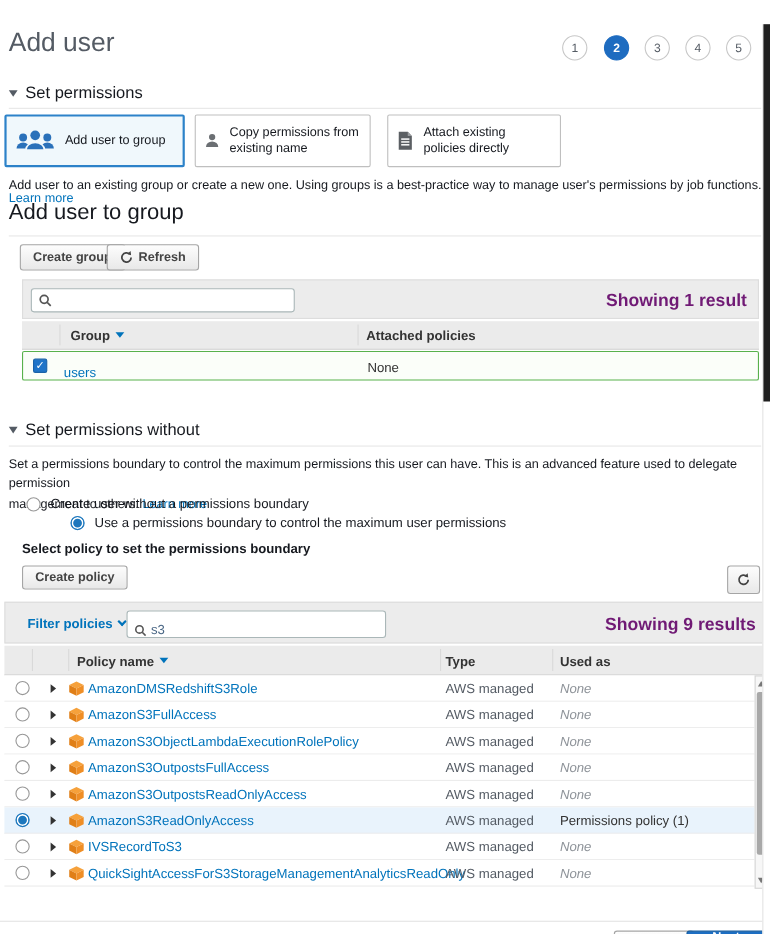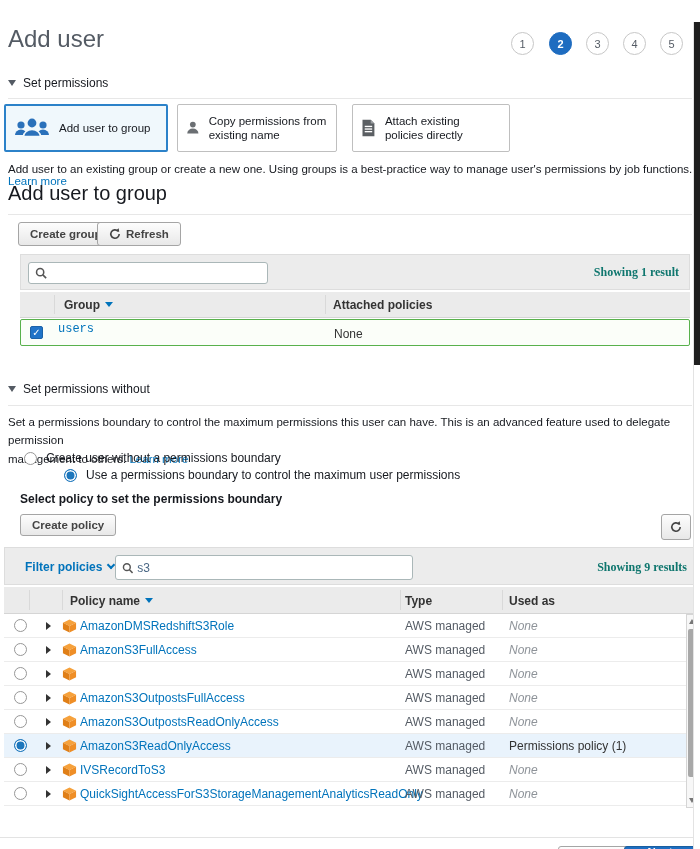--- a/index.html
+++ b/index.html
@@ -8,21 +8,21 @@
   .abs { position:absolute; }
   .page { position:relative; width:700px; height:849px; background:#fff;margin-top:22px; }
 
   .title { left:8px; top:3px; font-size:24px; color:#545b64; font-weight:400; }
 
   .step { width:23px; height:23px; border:1px solid #c7c7c7; border-radius:50%;
     background:#fff; color:#545b64; font-size:11px; display:flex; align-items:center;
     justify-content:center; top:10px; }
   .step.active { background:#1e6cc0; border-color:#1e6cc0; color:#fff; font-weight:700; }
 
-  .sec-head { font-size:12px; color:#16191f; display:flex; align-items:center; gap:7px; }
+  .sec-head { font-size:15px; color:#16191f; display:flex; align-items:center; gap:7px; }
   .tri-down { width:0; height:0; border-left:4.5px solid transparent;
     border-right:4.5px solid transparent; border-top:6px solid #545b64; display:inline-block; }
   .rule { height:1px; background:#e7e7e7; }
 
   .card { height:48px; border:1px solid #bfbfbf; border-radius:2px; background:#fff;
     display:flex; align-items:center; padding:0 8px; gap:9px; cursor:pointer; }
   .card.selected { border:2px solid #2c82c9; background:#f0f8fc; }
   .card .lbl { font-size:11.5px; color:#16191f; line-height:1.25; }
 
   .desc { font-size:11.5px; color:#16191f; }
@@ -33,21 +33,21 @@
   .btn { display:inline-flex; align-items:center; gap:5px; padding:0 11px; height:24px;
     font-size:11.5px; font-weight:700; color:#444; background:linear-gradient(#fdfdfd,#e8e8e8);
     border:1px solid #a5a5a5; border-radius:3px; cursor:pointer; }
   .btn-primary { background:#1d6ec2; border:1px solid #195e9f; color:#fff; }
 
   .filterbar { background:#ececec; border:1px solid #ddd; }
   .searchbox { background:#fff; border:1px solid #aab7b8; border-radius:3px;
     display:flex; align-items:center; padding:0 6px; gap:4px; }
   .searchbox input { border:none; outline:none; font-size:12px; width:100%;
     font-family:"Liberation Sans", sans-serif; color:#4a6785; background:transparent; }
-  .showing { font-weight:700; color:#0f766e; font-size:12px;font-family:Liberation Serif, serif; }
+  .showing { font-weight:700; color:#701a75; font-size:16px; }
 
   .thead { background:#ebebeb; border-bottom:1px solid #d5d5d5; font-weight:700; color:#333; }
   .thead .cell { position:absolute; top:6px; font-size:12px; }
   .colsep { position:absolute; top:3px; bottom:3px; width:1px; background:#d9d9d9; }
 
   .sort-down { width:0; height:0; border-left:4px solid transparent;
     border-right:4px solid transparent; border-top:5px solid #0073bb;
     display:inline-block; margin-left:5px; vertical-align:2px; }
 
   .checkbox { width:13px; height:13px; background:#2074c8; border:1px solid #1b62a8;
@@ -182,21 +182,21 @@
 
   <div class="abs thead" style="left:20px; top:270px; width:670px; height:26px;">
     <span class="colsep" style="left:34px;"></span>
     <span class="cell" style="left:44px;"><span>Group</span><span class="sort-down"></span></span>
     <span class="colsep" style="left:305px;"></span>
     <span class="cell" style="left:313px;">Attached policies</span>
   </div>
 
   <div class="abs grow" style="left:20px; top:297px; width:670px; height:27px;">
     <div class="abs checkbox" style="left:9px; top:6px;">✓</div>
-    <a class="abs link" style="left:37px; top:2px;font-family:Liberation Mono, monospace;">users</a>
+    <a class="abs link" style="left:37px; top:12px;">users</a>
     <span class="abs" style="left:313px; top:7px; color:#333;">None</span>
   </div>
 
   <div class="abs sec-head" style="left:8px; top:360px;">
     <span class="tri-down"></span>
     <span>Set permissions without</span>
   </div>
   <div class="abs rule" style="left:8px; top:383px; width:684px;"></div>
 
   <div class="abs desc" style="left:8px; top:391px; width:680px; line-height:1.6;">
@@ -219,21 +219,21 @@
   <button class="abs btn" style="left:20px; top:492px; height:22px;">Create policy</button>
   <button class="abs btn" style="left:661px; top:492px; width:30px; height:26px; padding:0; justify-content:center;">
     <svg width="12" height="12" viewBox="0 0 12 12">
       <path d="M10.2 6a4.2 4.2 0 1 1-1.2-2.9" fill="none" stroke="#444" stroke-width="1.6"></path>
       <polygon points="9.7,0.2 10.2,4 6.6,2.8" fill="#444"></polygon>
     </svg>
   </button>
 
   <div class="abs filterbar" style="left:4px; top:525px; width:693px; height:38px;">
     <a class="abs link" style="left:20px; top:12px; font-weight:700;"><span>Filter policies</span><span class="chev"></span></a>
-    <div class="searchbox abs" style="left:110px; top:7px; width:298px; height:25px;">
+    <div class="searchbox abs" style="left:110px; top:7px; width:236px; height:25px;align-items:flex-end;">
       <svg width="12" height="12" viewBox="0 0 14 14">
         <circle cx="6" cy="6" r="4.2" fill="none" stroke="#555" stroke-width="1.8"></circle>
         <line x1="9.2" y1="9.2" x2="13" y2="13" stroke="#555" stroke-width="1.8"></line>
       </svg>
       <input type="text" value="s3" style="">
     </div>
     <div class="abs showing" style="right:9px; top:12px;">Showing 9 results</div>
   </div>
 
   <div class="abs thead" style="left:4px; top:565px; width:693px; height:27px;">
@@ -275,20 +275,21 @@
     </div>
 
     <div class="prow" style="top:48px;">
       <span class="radio rradio"></span>
       <span class="expand"></span>
       <svg class="cube" width="15" height="16" viewBox="0 0 16 16">
           <polygon points="8,1 15,4.5 8,8 1,4.5" fill="#f6a13b"></polygon>
           <polygon points="1,4.5 8,8 8,15 1,11.5" fill="#e07f17"></polygon>
           <polygon points="15,4.5 8,8 8,15 15,11.5" fill="#ef8e26"></polygon>
         </svg>
+      <a class="pname link">AmazonS3ObjectLambdaExecutionRolePolicy</a>
       <span class="ptype">AWS managed</span>
       <span class="pused">None</span>
     </div>
 
     <div class="prow" style="top:72px;">
       <span class="radio rradio"></span>
       <span class="expand"></span>
       <svg class="cube" width="15" height="16" viewBox="0 0 16 16">
           <polygon points="8,1 15,4.5 8,8 1,4.5" fill="#f6a13b"></polygon>
           <polygon points="1,4.5 8,8 8,15 1,11.5" fill="#e07f17"></polygon>

